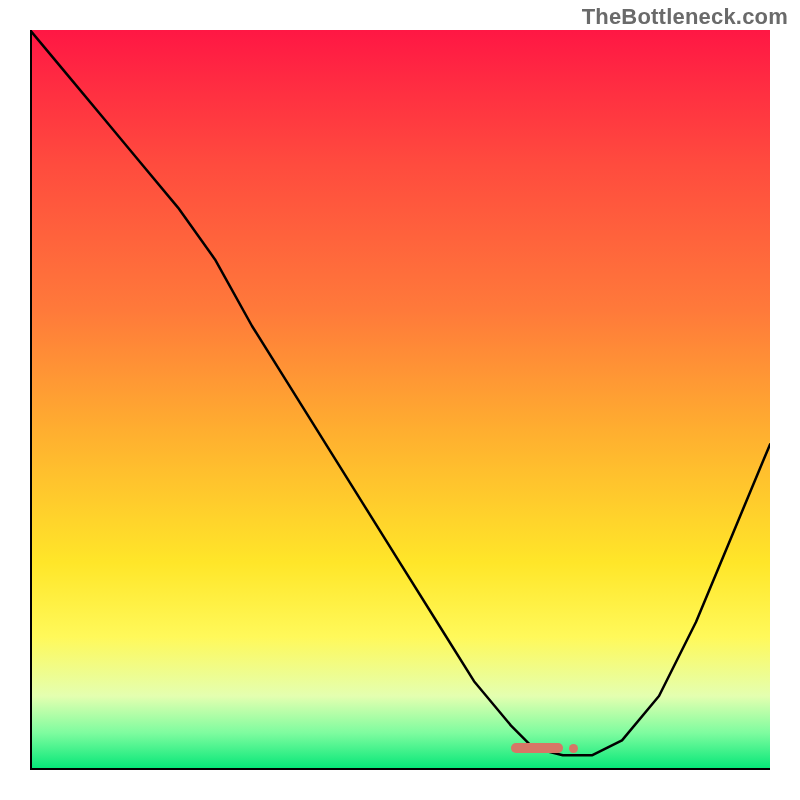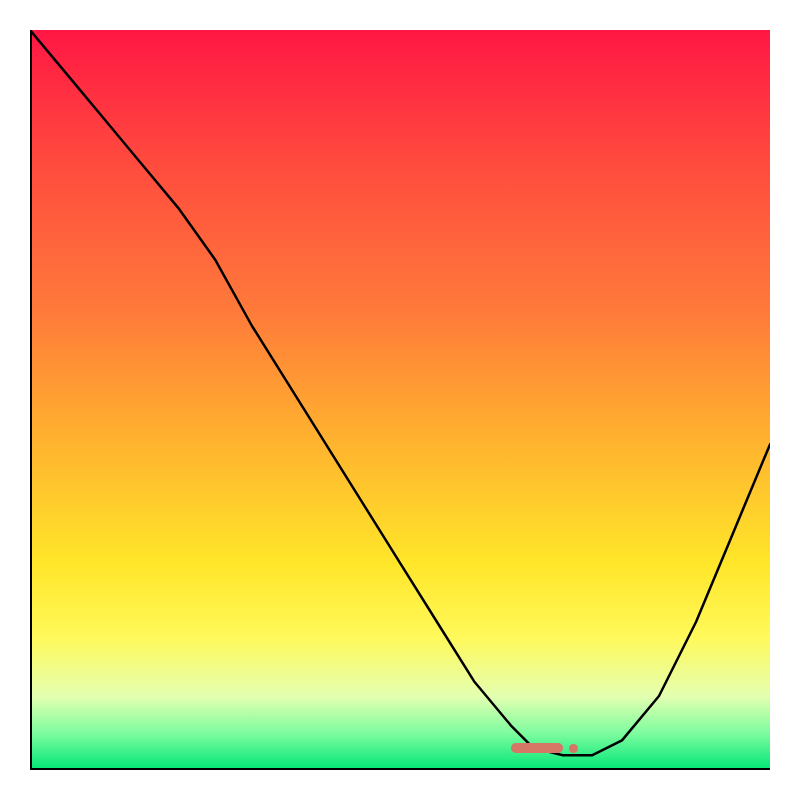--- a/index.html
+++ b/index.html
@@ -74,20 +74,21 @@
     width: 9px;
     height: 9px;
     border-radius: 50%;
     background: #d67766;
   }
 </style>
 </head>
 <body>
 
 <div class="chart-wrap">
+  <div class="watermark">TheBottleneck.com</div>
 
   <div class="plot"></div>
 
   <svg class="curve" viewBox="0 0 740 740" preserveAspectRatio="none">
     <path id="curve-path" d="M0.0 0.0 L37.0 44.4 L74.0 88.8 L111.0 133.2 L148.0 177.6 L185.0 229.4 L222.0 296.0 L259.0 355.2 L296.0 414.4 L333.0 473.6 L370.0 532.8 L407.0 592.0 L444.0 651.2 L481.0 695.6 L503.2 717.8 L532.8 725.2 L562.4 725.2 L592.0 710.4 L629.0 666.0 L666.0 592.0 L703.0 503.2 L740.0 414.4 " fill="none" stroke="#000" stroke-width="2.5" stroke-linejoin="round" stroke-linecap="round"></path>
   </svg>
 
   <div class="frame"></div>
 
   <div id="marker-bar" class="marker" style="left: 511px; top: 742.8px; width: 51.8px;"></div>

